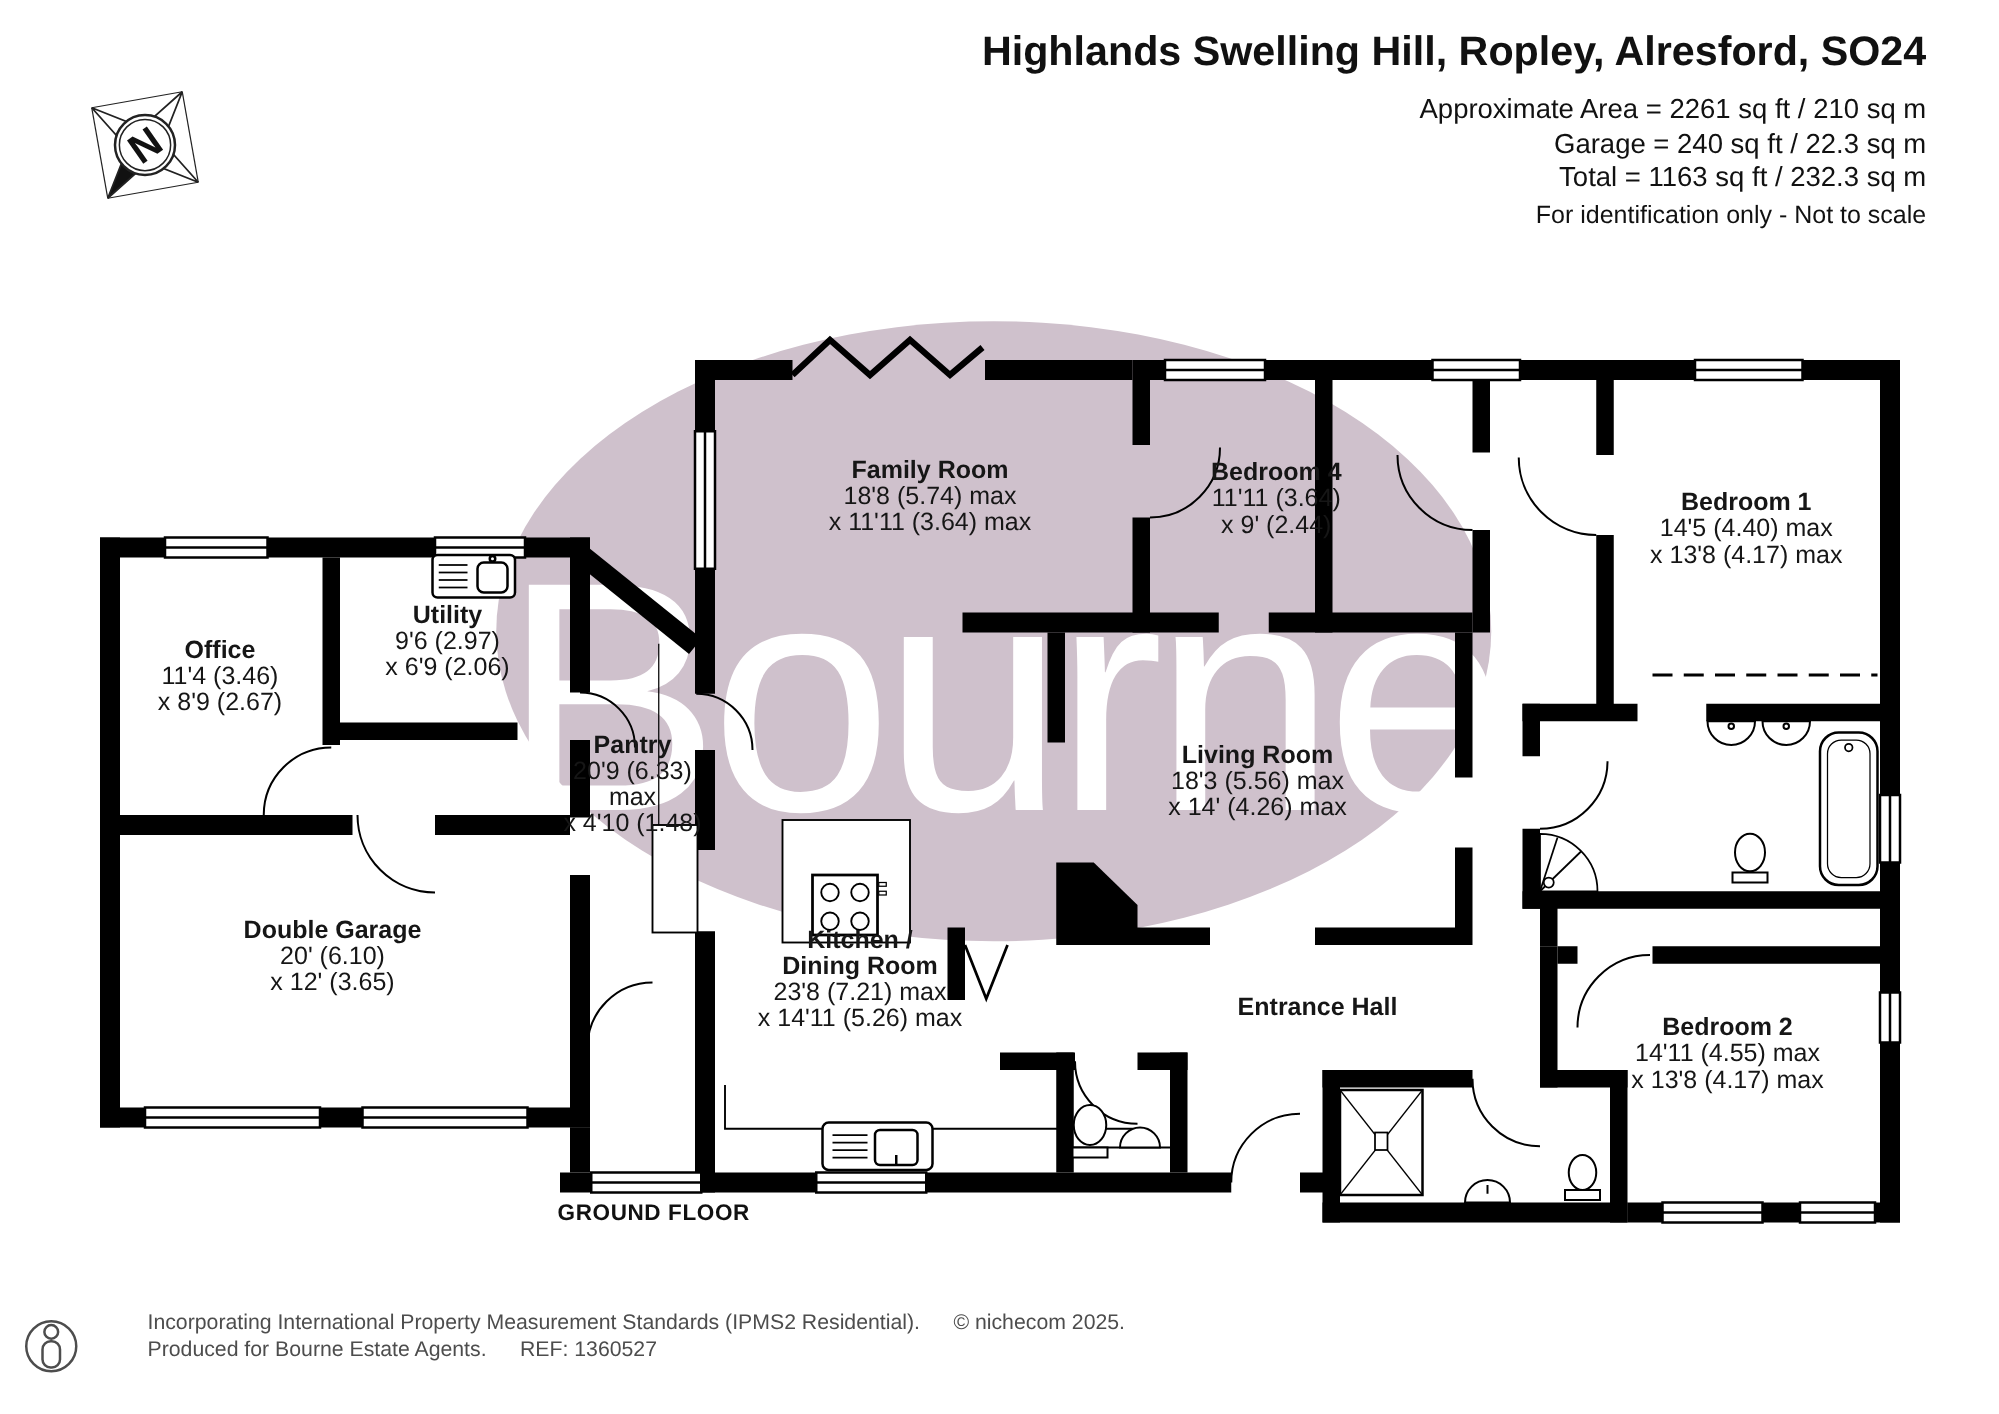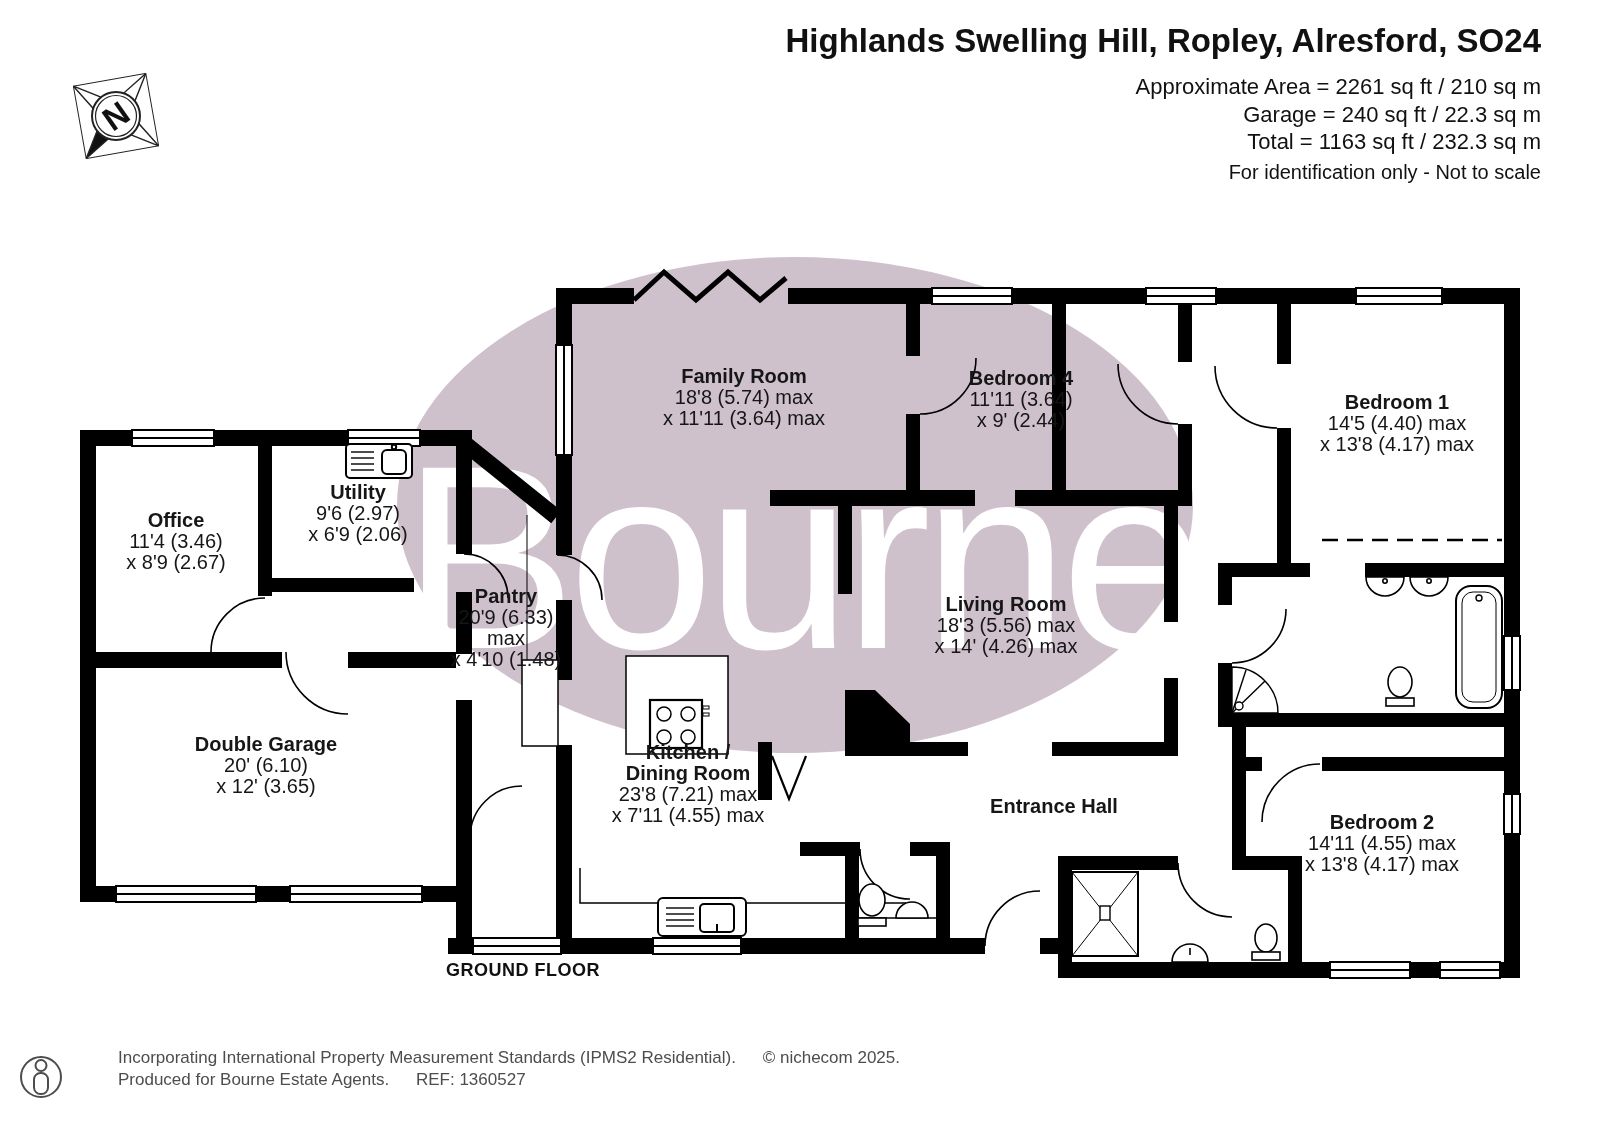--- a/index.html
+++ b/index.html
@@ -307,21 +307,21 @@
 </div>
 <div class="room-label" style="left:266px;top:734px;">
   <div class="rn">Double Garage</div>
   <div class="rd">20' (6.10)</div>
   <div class="rd">x 12' (3.65)</div>
 </div>
 <div class="room-label" style="left:688px;top:742px;">
   <div class="rn">Kitchen /</div>
   <div class="rn">Dining Room</div>
   <div class="rd">23'8 (7.21) max</div>
-  <div class="rd">x 7'11 (4.55) max</div>
+  <div class="rd">x 14'11 (5.26) max</div>
 </div>
 <div class="room-label" style="left:1054px;top:796px;">
   <div class="rn">Entrance Hall</div>
 </div>
 <div class="room-label" style="left:1382px;top:812px;">
   <div class="rn">Bedroom 2</div>
   <div class="rd">14'11 (4.55) max</div>
   <div class="rd">x 13'8 (4.17) max</div>
 </div>
 

